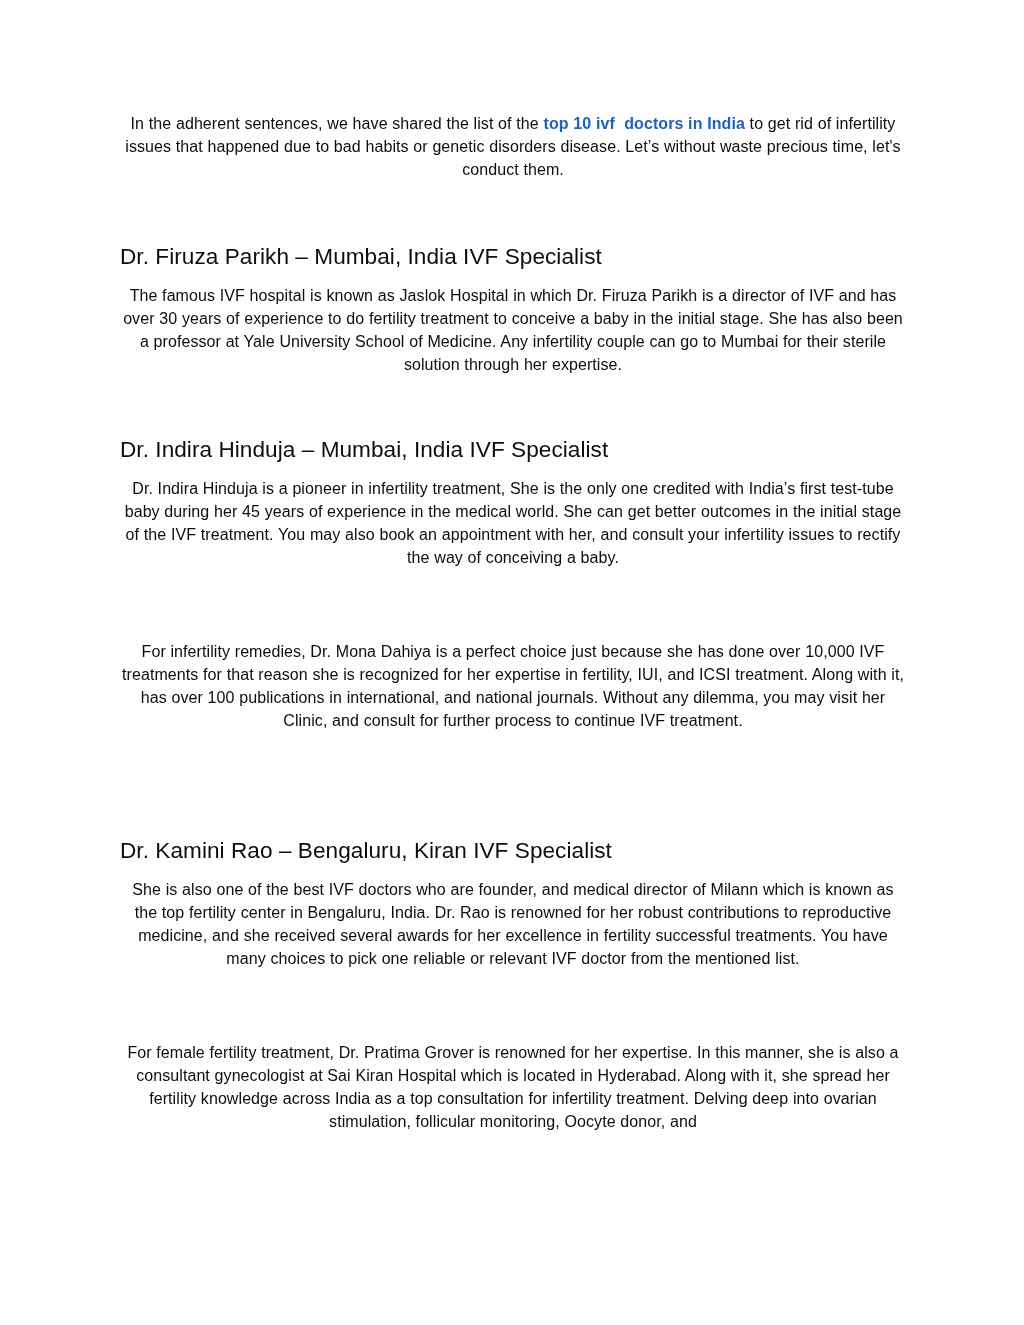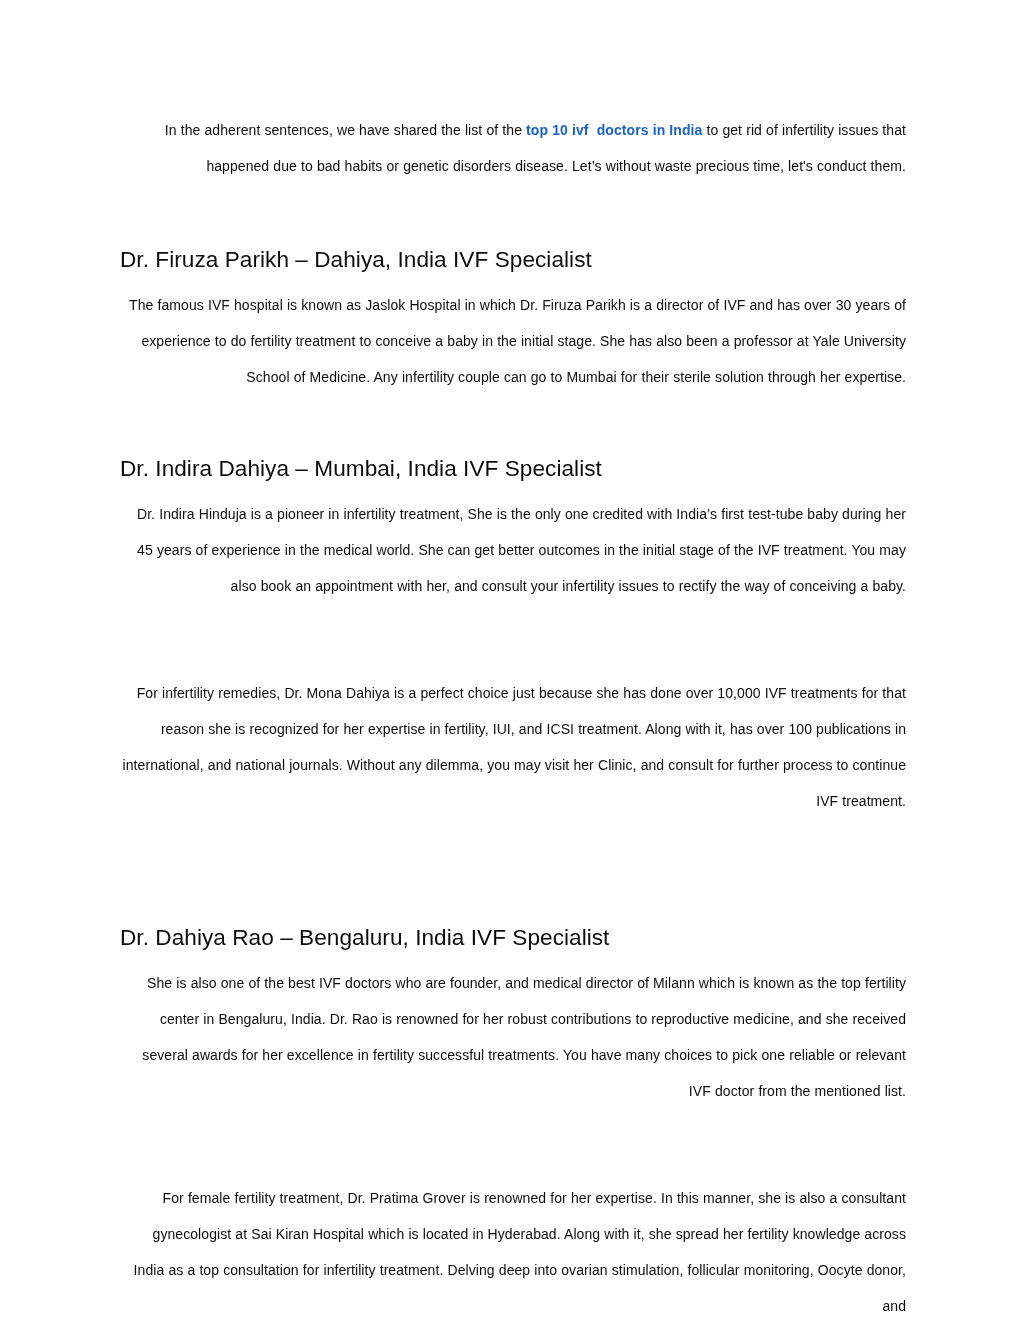--- a/index.html
+++ b/index.html
@@ -24,25 +24,25 @@
     box-sizing: border-box;
     padding: 112px 118px 0 120px;
   }
 
   .content {
     width: 786px;
   }
 
   p.body-text {
     margin: 0;
-    font-size: 14px;
-    line-height: 36px;
+    font-size: 16px;
+    line-height: 23px;
     color: #0d0d0d;
     letter-spacing: 0.005em;
-    text-align: right;
+    text-align: center;
     word-spacing: 0.01em;
   }
 
   a.inline-link {
     color: #1a62c7;
     font-weight: bold;
     text-decoration: none;
     white-space: pre;
   }
 
@@ -67,38 +67,38 @@
 </head>
 <body>
 
 <div class="page">
   <div class="content">
 
     <p class="body-text intro-block"><span>In the adherent sentences, we have shared the list of the </span><a class="inline-link" href="#">top 10 ivf  doctors in India</a><span> to get rid of infertility issues that happened due to bad habits or genetic disorders disease. Let’s without waste precious time, let's conduct them.</span></p>
 
     <div class="spacer-intro-to-s1"></div>
 
-    <h2 class="section-heading">Dr. Firuza Parikh – Dahiya, India IVF Specialist</h2>
+    <h2 class="section-heading">Dr. Firuza Parikh – Mumbai, India IVF Specialist</h2>
     <div class="spacer-heading-to-para"></div>
     <p class="body-text">The famous IVF hospital is known as Jaslok Hospital in which Dr. Firuza Parikh is a director of IVF and has over 30 years of experience to do fertility treatment to conceive a baby in the initial stage. She has also been a professor at Yale University School of Medicine. Any infertility couple can go to Mumbai for their sterile solution through her expertise.</p>
 
     <div class="spacer-section"></div>
 
-    <h2 class="section-heading">Dr. Indira Dahiya – Mumbai, India IVF Specialist</h2>
+    <h2 class="section-heading">Dr. Indira Hinduja – Mumbai, India IVF Specialist</h2>
     <div class="spacer-heading-to-para"></div>
     <p class="body-text">Dr. Indira Hinduja is a pioneer in infertility treatment, She is the only one credited with India’s first test-tube baby during her 45 years of experience in the medical world. She can get better outcomes in the initial stage of the IVF treatment. You may also book an appointment with her, and consult your infertility issues to rectify the way of conceiving a baby.</p>
 
     <div class="spacer-section"></div>
 
     <div class="spacer-heading-to-para"></div>
     <p class="body-text">For infertility remedies, Dr. Mona Dahiya is a perfect choice just because she has done over 10,000 IVF treatments for that reason she is recognized for her expertise in fertility, IUI, and ICSI treatment. Along with it, has over 100 publications in international, and national journals. Without any dilemma, you may visit her Clinic, and consult for further process to continue IVF treatment.</p>
 
     <div class="spacer-section-extra"></div>
 
-    <h2 class="section-heading">Dr. Dahiya Rao – Bengaluru, India IVF Specialist</h2>
+    <h2 class="section-heading">Dr. Kamini Rao – Bengaluru, Kiran IVF Specialist</h2>
     <div class="spacer-heading-to-para"></div>
     <p class="body-text">She is also one of the best IVF doctors who are founder, and medical director of Milann which is known as the top fertility center in Bengaluru, India. Dr. Rao is renowned for her robust contributions to reproductive medicine, and she received several awards for her excellence in fertility successful treatments. You have many choices to pick one reliable or relevant IVF doctor from the mentioned list.</p>
 
     <div class="spacer-section"></div>
 
     <div class="spacer-heading-to-para"></div>
     <p class="body-text">For female fertility treatment, Dr. Pratima Grover is renowned for her expertise. In this manner, she is also a consultant gynecologist at Sai Kiran Hospital which is located in Hyderabad. Along with it, she spread her fertility knowledge across India as a top consultation for infertility treatment. Delving deep into ovarian stimulation, follicular monitoring, Oocyte donor, and</p>
 
   </div>
 </div>

